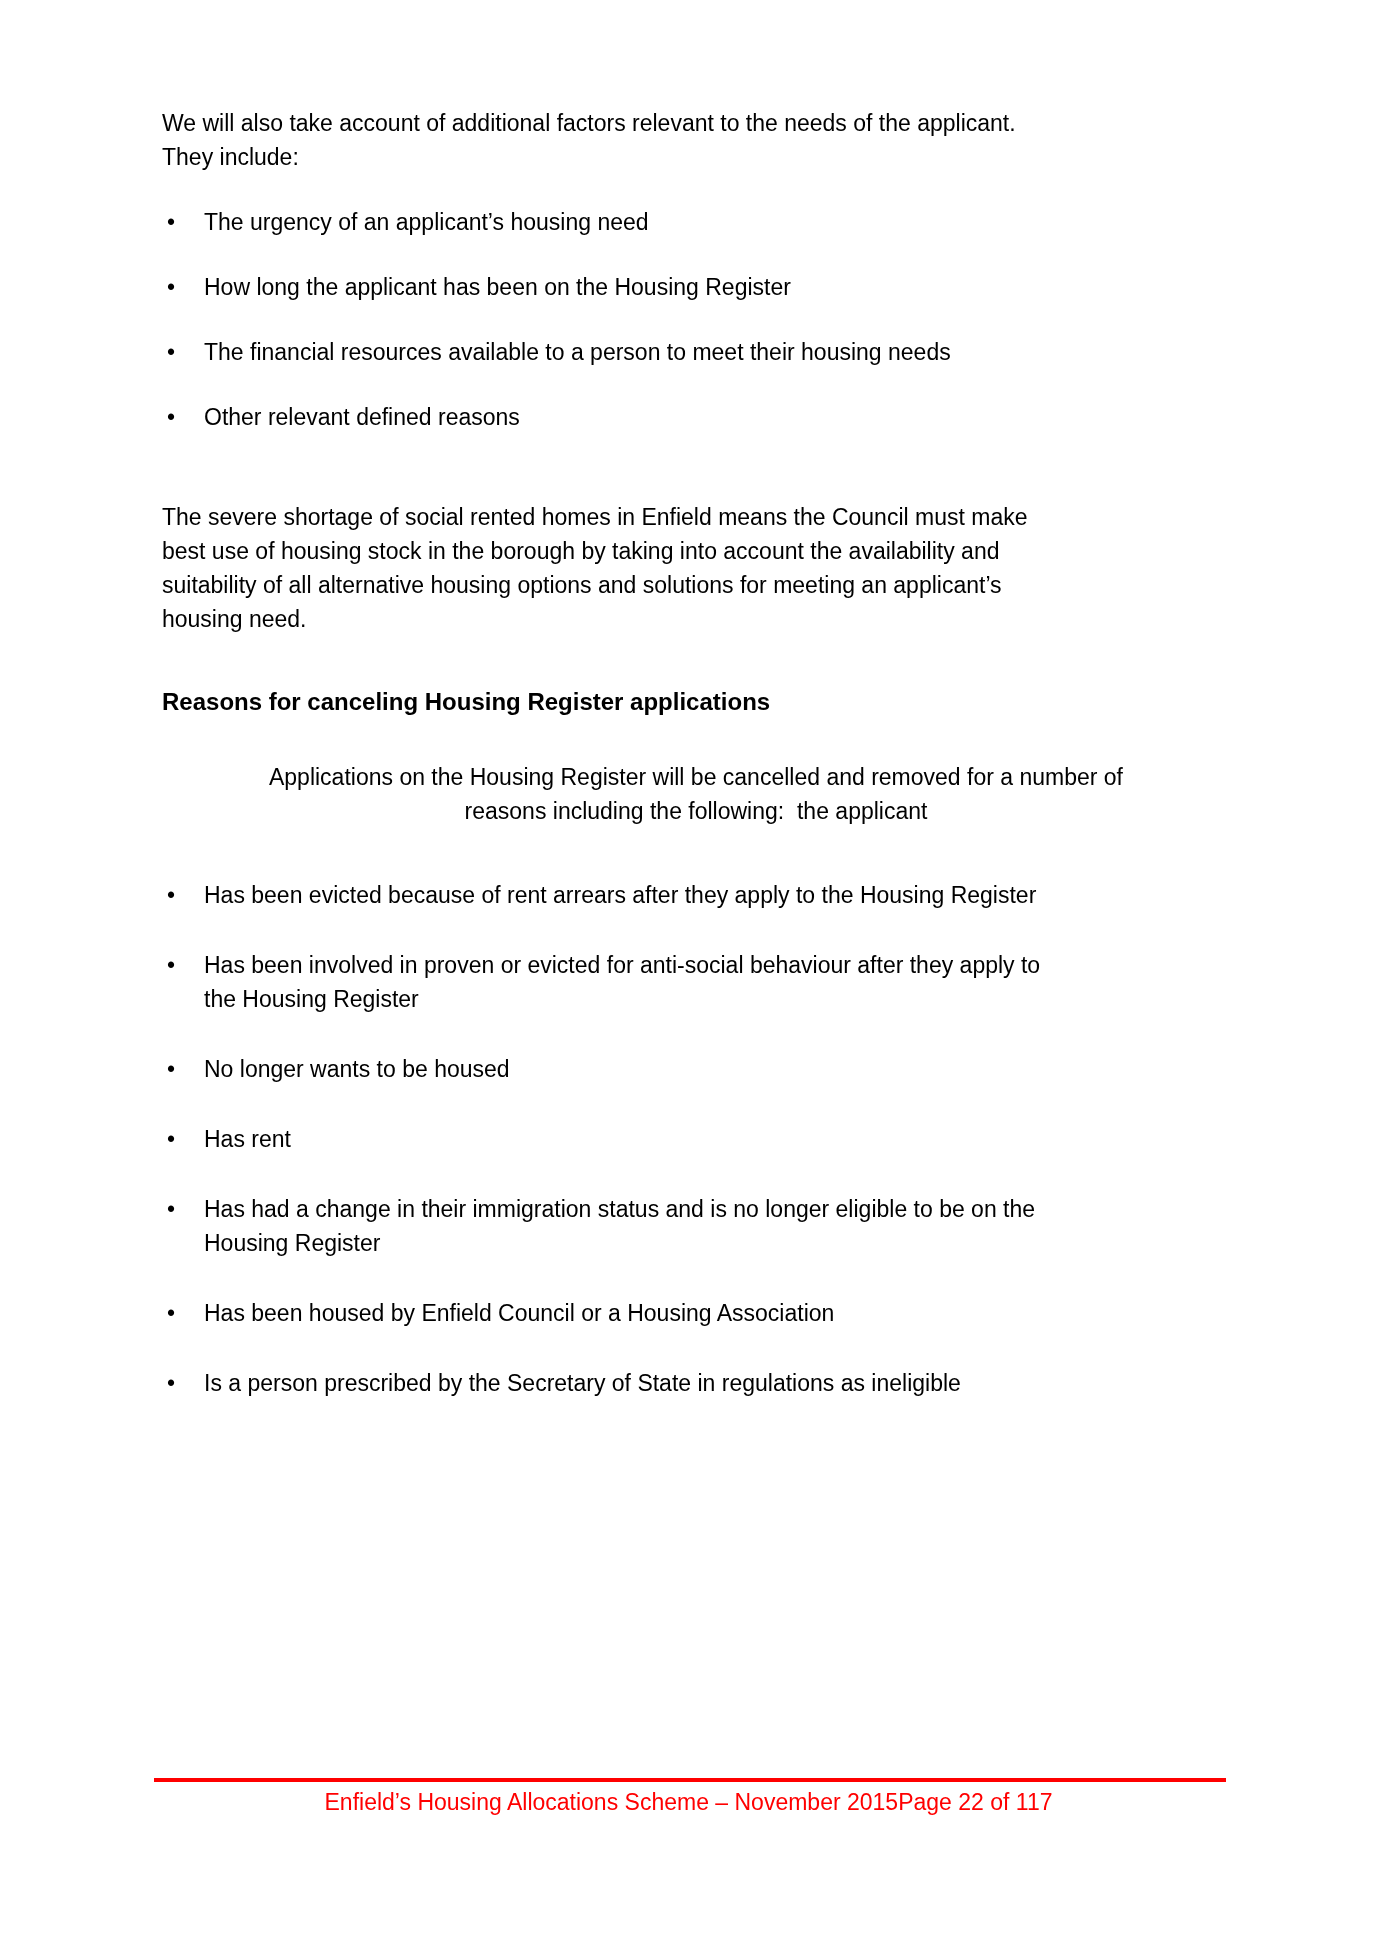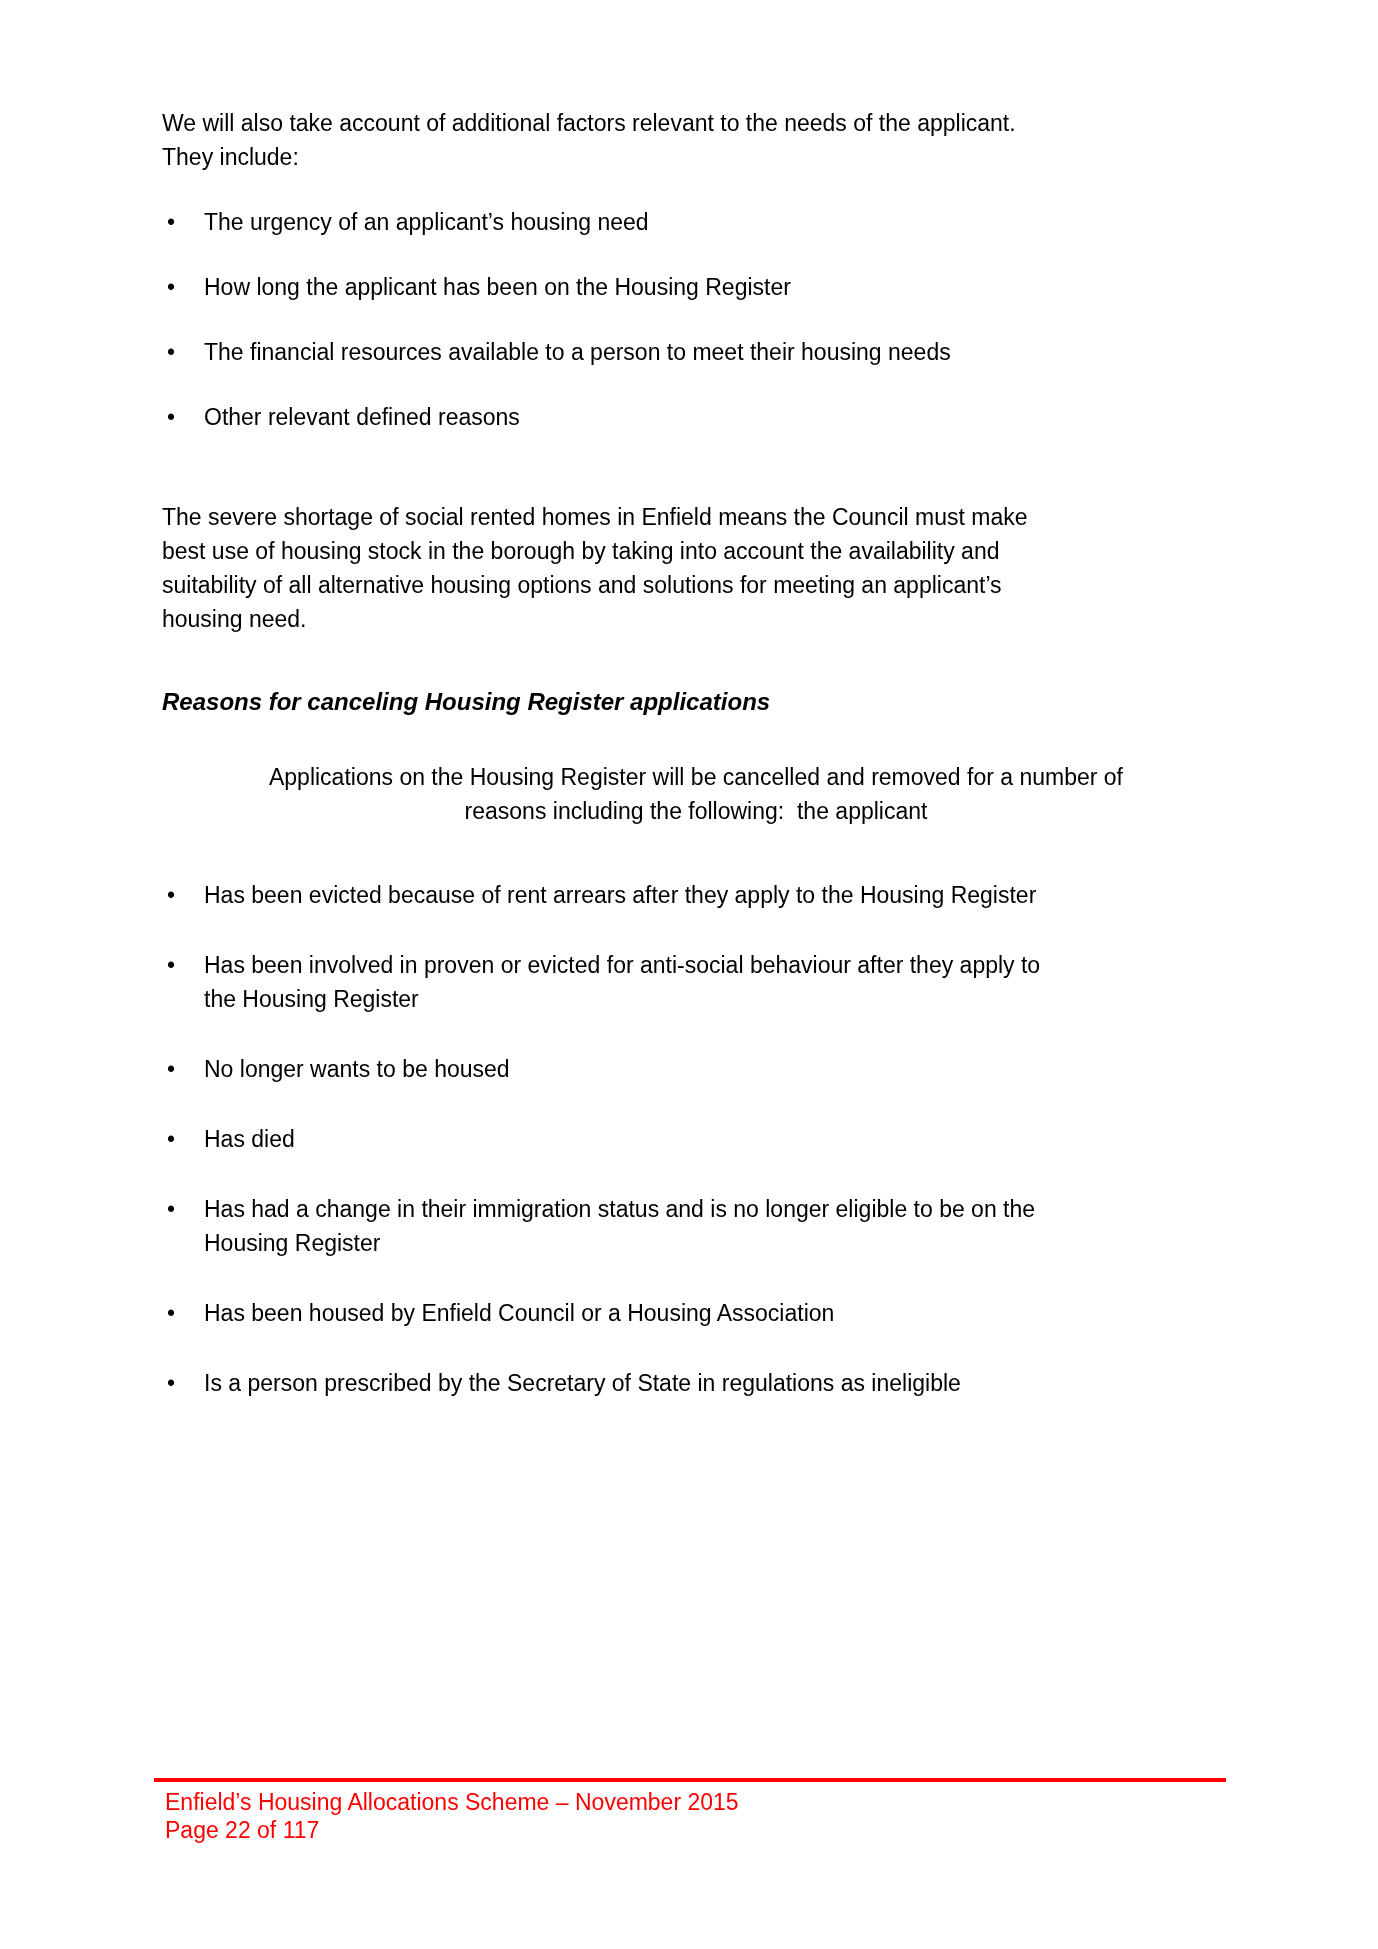--- a/index.html
+++ b/index.html
@@ -33,21 +33,20 @@
   .para.cancel-intro {
     margin-bottom: 50px;
     text-align: center;
   }
   .gap-after-list1 {
     height: 35px; 
   }
   .section-heading {
     font-size: 24px;
     font-weight: bold;
-    font-style: italic;
     margin: 0 0 41px 0;
     line-height: 34px;
   }
   ul.blist {
     list-style: none;
     margin: 0;
     padding: 0;
   }
   ul.blist.factors li {
     margin-bottom: 31px;
@@ -70,26 +69,25 @@
   }
   .footer {
     position: absolute;
     left: 154px;
     top: 1778px;
     width: 1072px;
     border-top: 4px solid #FF0000;
   }
   .footer-row {
     display: flex;
-    justify-content: flex-start;
+    justify-content: center;
     padding: 6px 14px 0 11px;
     font-size: 23px;
     line-height: 28px;
     color: #FF0000;
-    flex-direction: column;
   }
 </style>
 </head>
 <body>
 
 <div class="page">
 
   <p class="para">We will also take account of additional factors relevant to the needs of the applicant.
 They include:</p>
 
@@ -133,21 +131,21 @@
       <span class="bullet">•</span>
       <span class="li-text">Has been involved in proven or evicted for anti-social behaviour after they apply to
 the Housing Register</span>
     </li>
     <li>
       <span class="bullet">•</span>
       <span class="li-text">No longer wants to be housed</span>
     </li>
     <li>
       <span class="bullet">•</span>
-      <span class="li-text">Has died</span>
+      <span class="li-text">Has rent</span>
     </li>
     <li>
       <span class="bullet">•</span>
       <span class="li-text">Has had a change in their immigration status and is no longer eligible to be on the
 Housing Register</span>
     </li>
     <li>
       <span class="bullet">•</span>
       <span class="li-text">Has been housed by Enfield Council or a Housing Association</span>
     </li>

